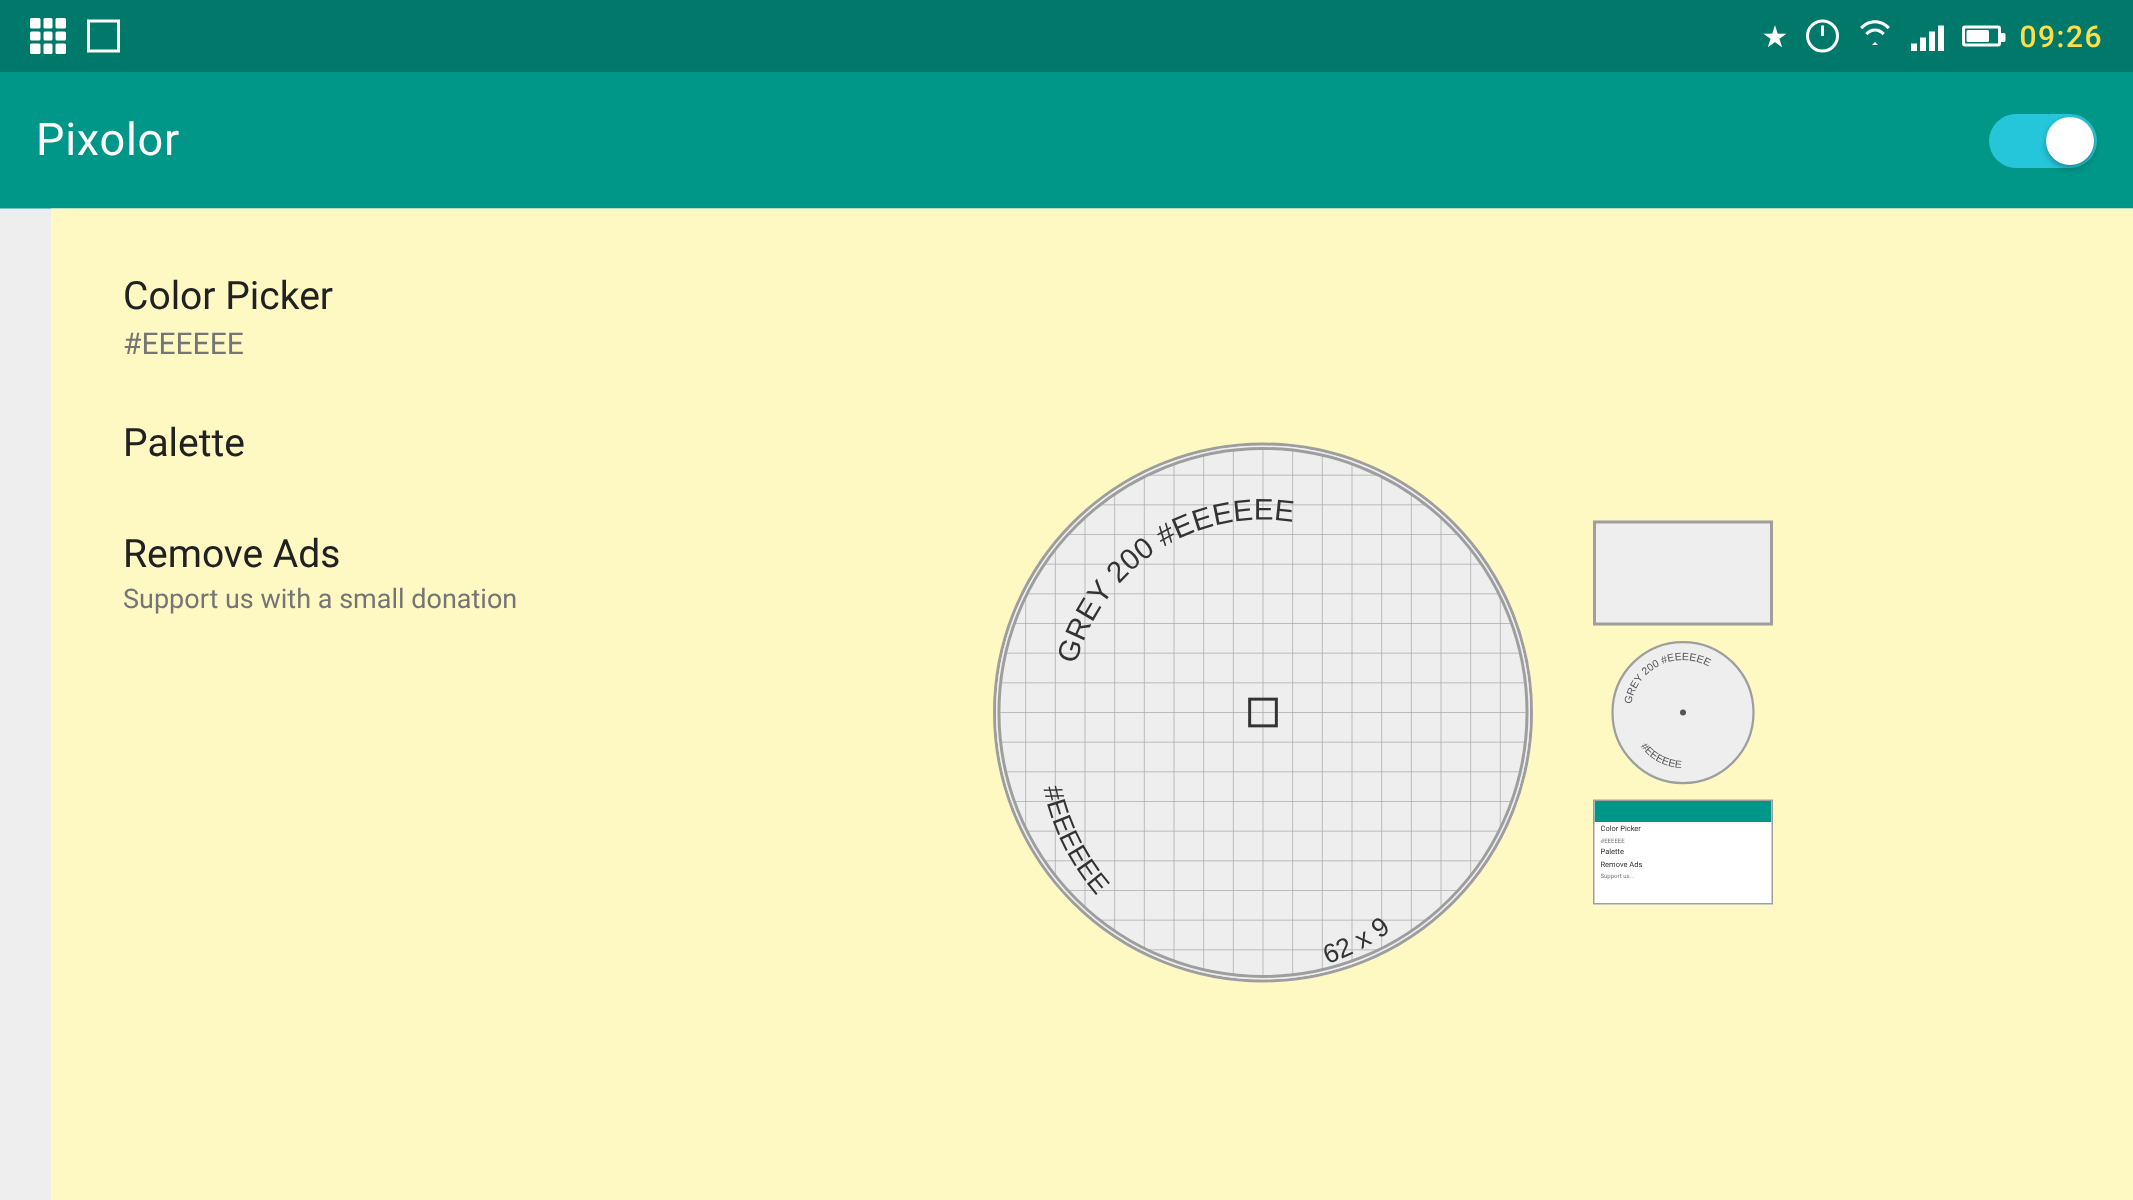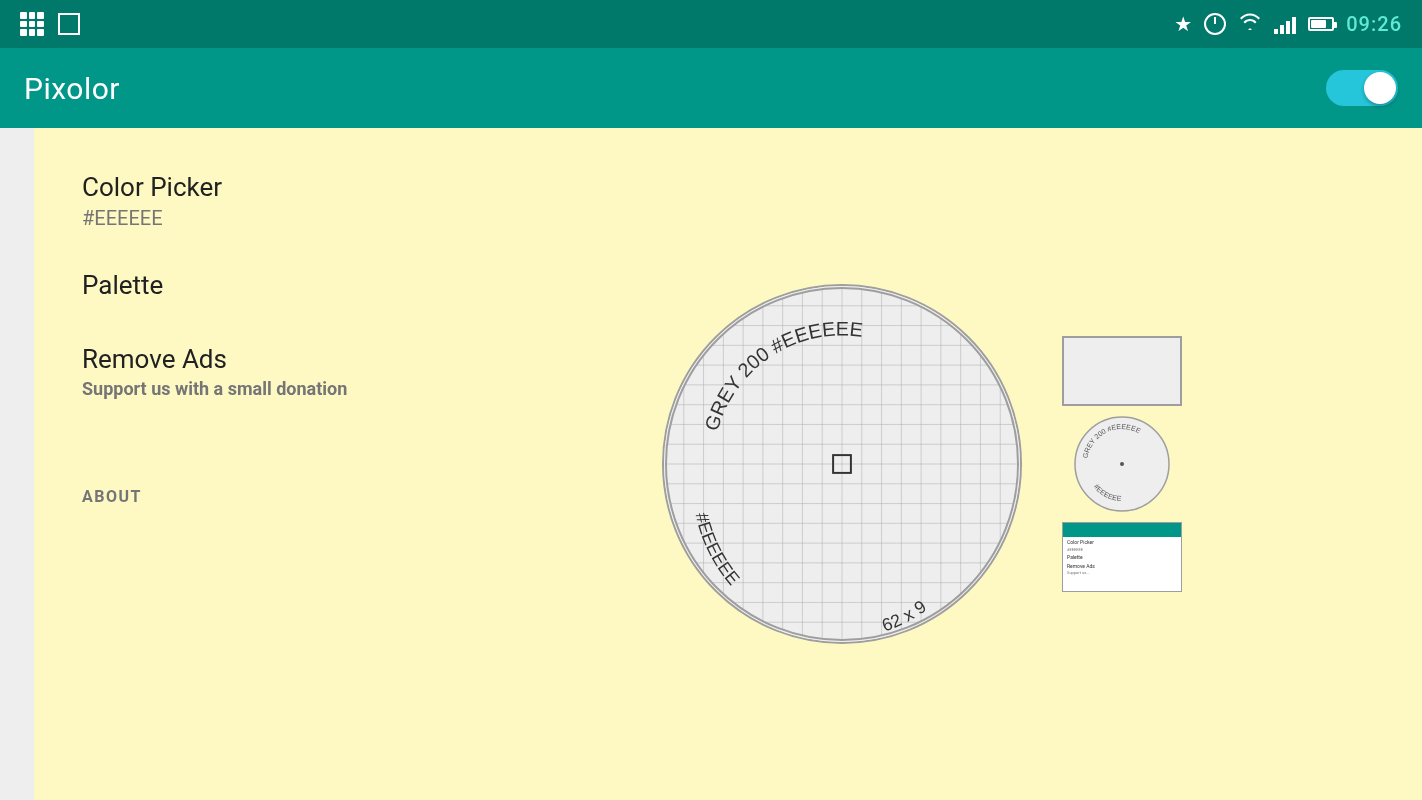--- a/index.html
+++ b/index.html
@@ -26,30 +26,30 @@
       align-items: center;
       gap: 14px;
       margin-right: auto;
     }
     .status-icons {
       display: flex;
       align-items: center;
       gap: 12px;
     }
     .status-time {
-      color: #5eead4;
+      color: #fde047;
       font-size: 20px;
       font-weight: 500;
       letter-spacing: 1px;
     }
 
     
     .app-bar {
       background: #009688;
-      height: 80px;
+      height: 91px;
       display: flex;
       align-items: center;
       padding: 0 24px;
       justify-content: space-between;
     }
     .app-title {
       color: white;
       font-size: 30px;
       font-weight: 400;
       letter-spacing: 0.5px;
@@ -97,21 +97,21 @@
     }
     .menu-item-title {
       font-size: 26px;
       color: #212121;
       font-weight: 400;
       margin-bottom: 4px;
     }
     .menu-item-subtitle {
       font-size: 18px;
       color: #757575;
-      font-weight: 700;
+      font-weight: 400;
     }
     .menu-item-value {
       font-size: 20px;
       color: #757575;
       margin-top: 2px;
     }
 
     .section-header {
       padding: 28px 48px 8px;
     }
@@ -333,23 +333,20 @@
     </div>
 
     <div class="menu-item">
       <div class="menu-item-title">Remove Ads</div>
       <div class="menu-item-subtitle">Support us with a small donation</div>
     </div>
 
     <div class="menu-item">
     </div>
 
-    <div class="section-header">
-      <span class="section-header-text">ABOUT</span>
-    </div>
 
   </div>
 
   <div class="preview-area">
 
     <div class="magnifier-circle">
       
       <svg class="grid-svg" viewBox="0 0 360 360">
 
         <defs>

